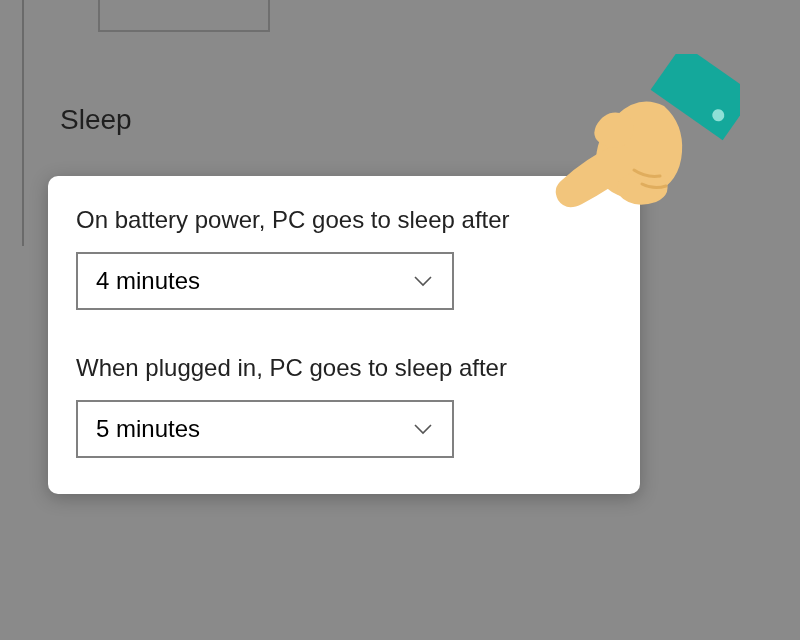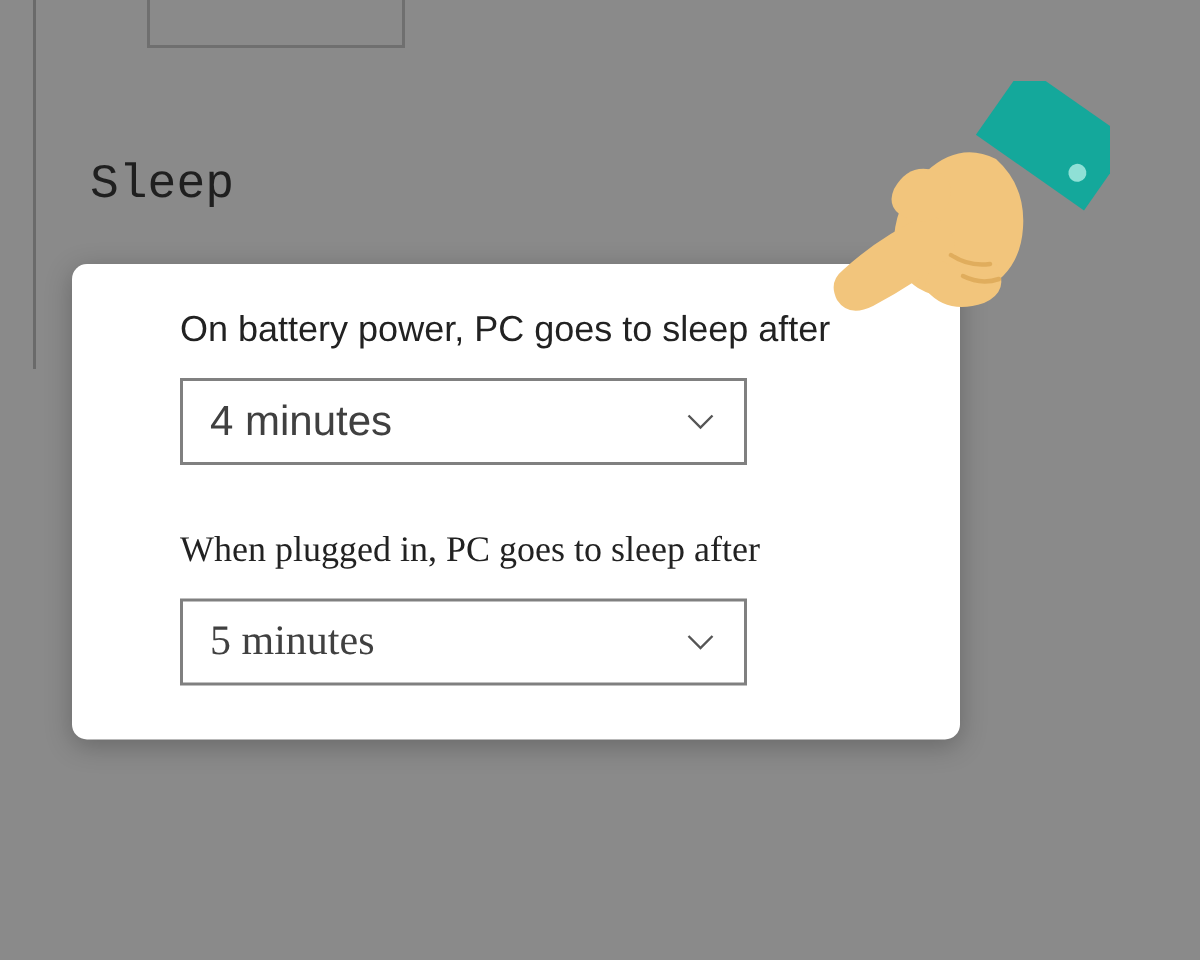--- a/index.html
+++ b/index.html
@@ -30,56 +30,55 @@
       top: -6px;
       width: 172px;
       height: 38px;
       border: 2px solid #6f6f6f;
       background: transparent;
     }
     .section-heading {
       position: absolute;
       left: 60px;
       top: 104px;
-      font-size: 32px;
+      font-size: 28px;
       font-weight: 400;
       color: #1f1f1f;
-      font-family: Liberation Mono, monospace;
     }
     .card {
       position: absolute;
       left: 48px;
       top: 176px;
       width: 592px;
       background: #ffffff;
       border-radius: 10px;
       padding: 30px 28px 36px 28px;
       box-shadow: 0 4px 18px rgba(0,0,0,0.25);
     }
-    .field-group { margin-bottom: 44px; margin-left: 44px; }
-    .field-group:last-child { margin-bottom: 0; font-family: Liberation Serif, serif; }
+    .field-group { margin-bottom: 44px; }
+    .field-group:last-child { margin-bottom: 0; }
     .field-label {
       font-size: 24px;
       color: #222;
       margin-bottom: 18px;
     }
     .dropdown {
       display: flex;
       align-items: center;
       justify-content: space-between;
       width: 378px;
       height: 58px;
       border: 2px solid #808080;
       padding: 0 18px;
       cursor: pointer;
       background: #fff;
     }
     .dropdown-value {
-      font-size: 28px;
-      color: #404040;
+      font-size: 24px;
+      color: #000000;
     }
     .chevron {
       width: 22px;
       height: 22px;
       display: flex;
       align-items: center;
       justify-content: center;
     }
     .chevron svg { display:block; }
 

